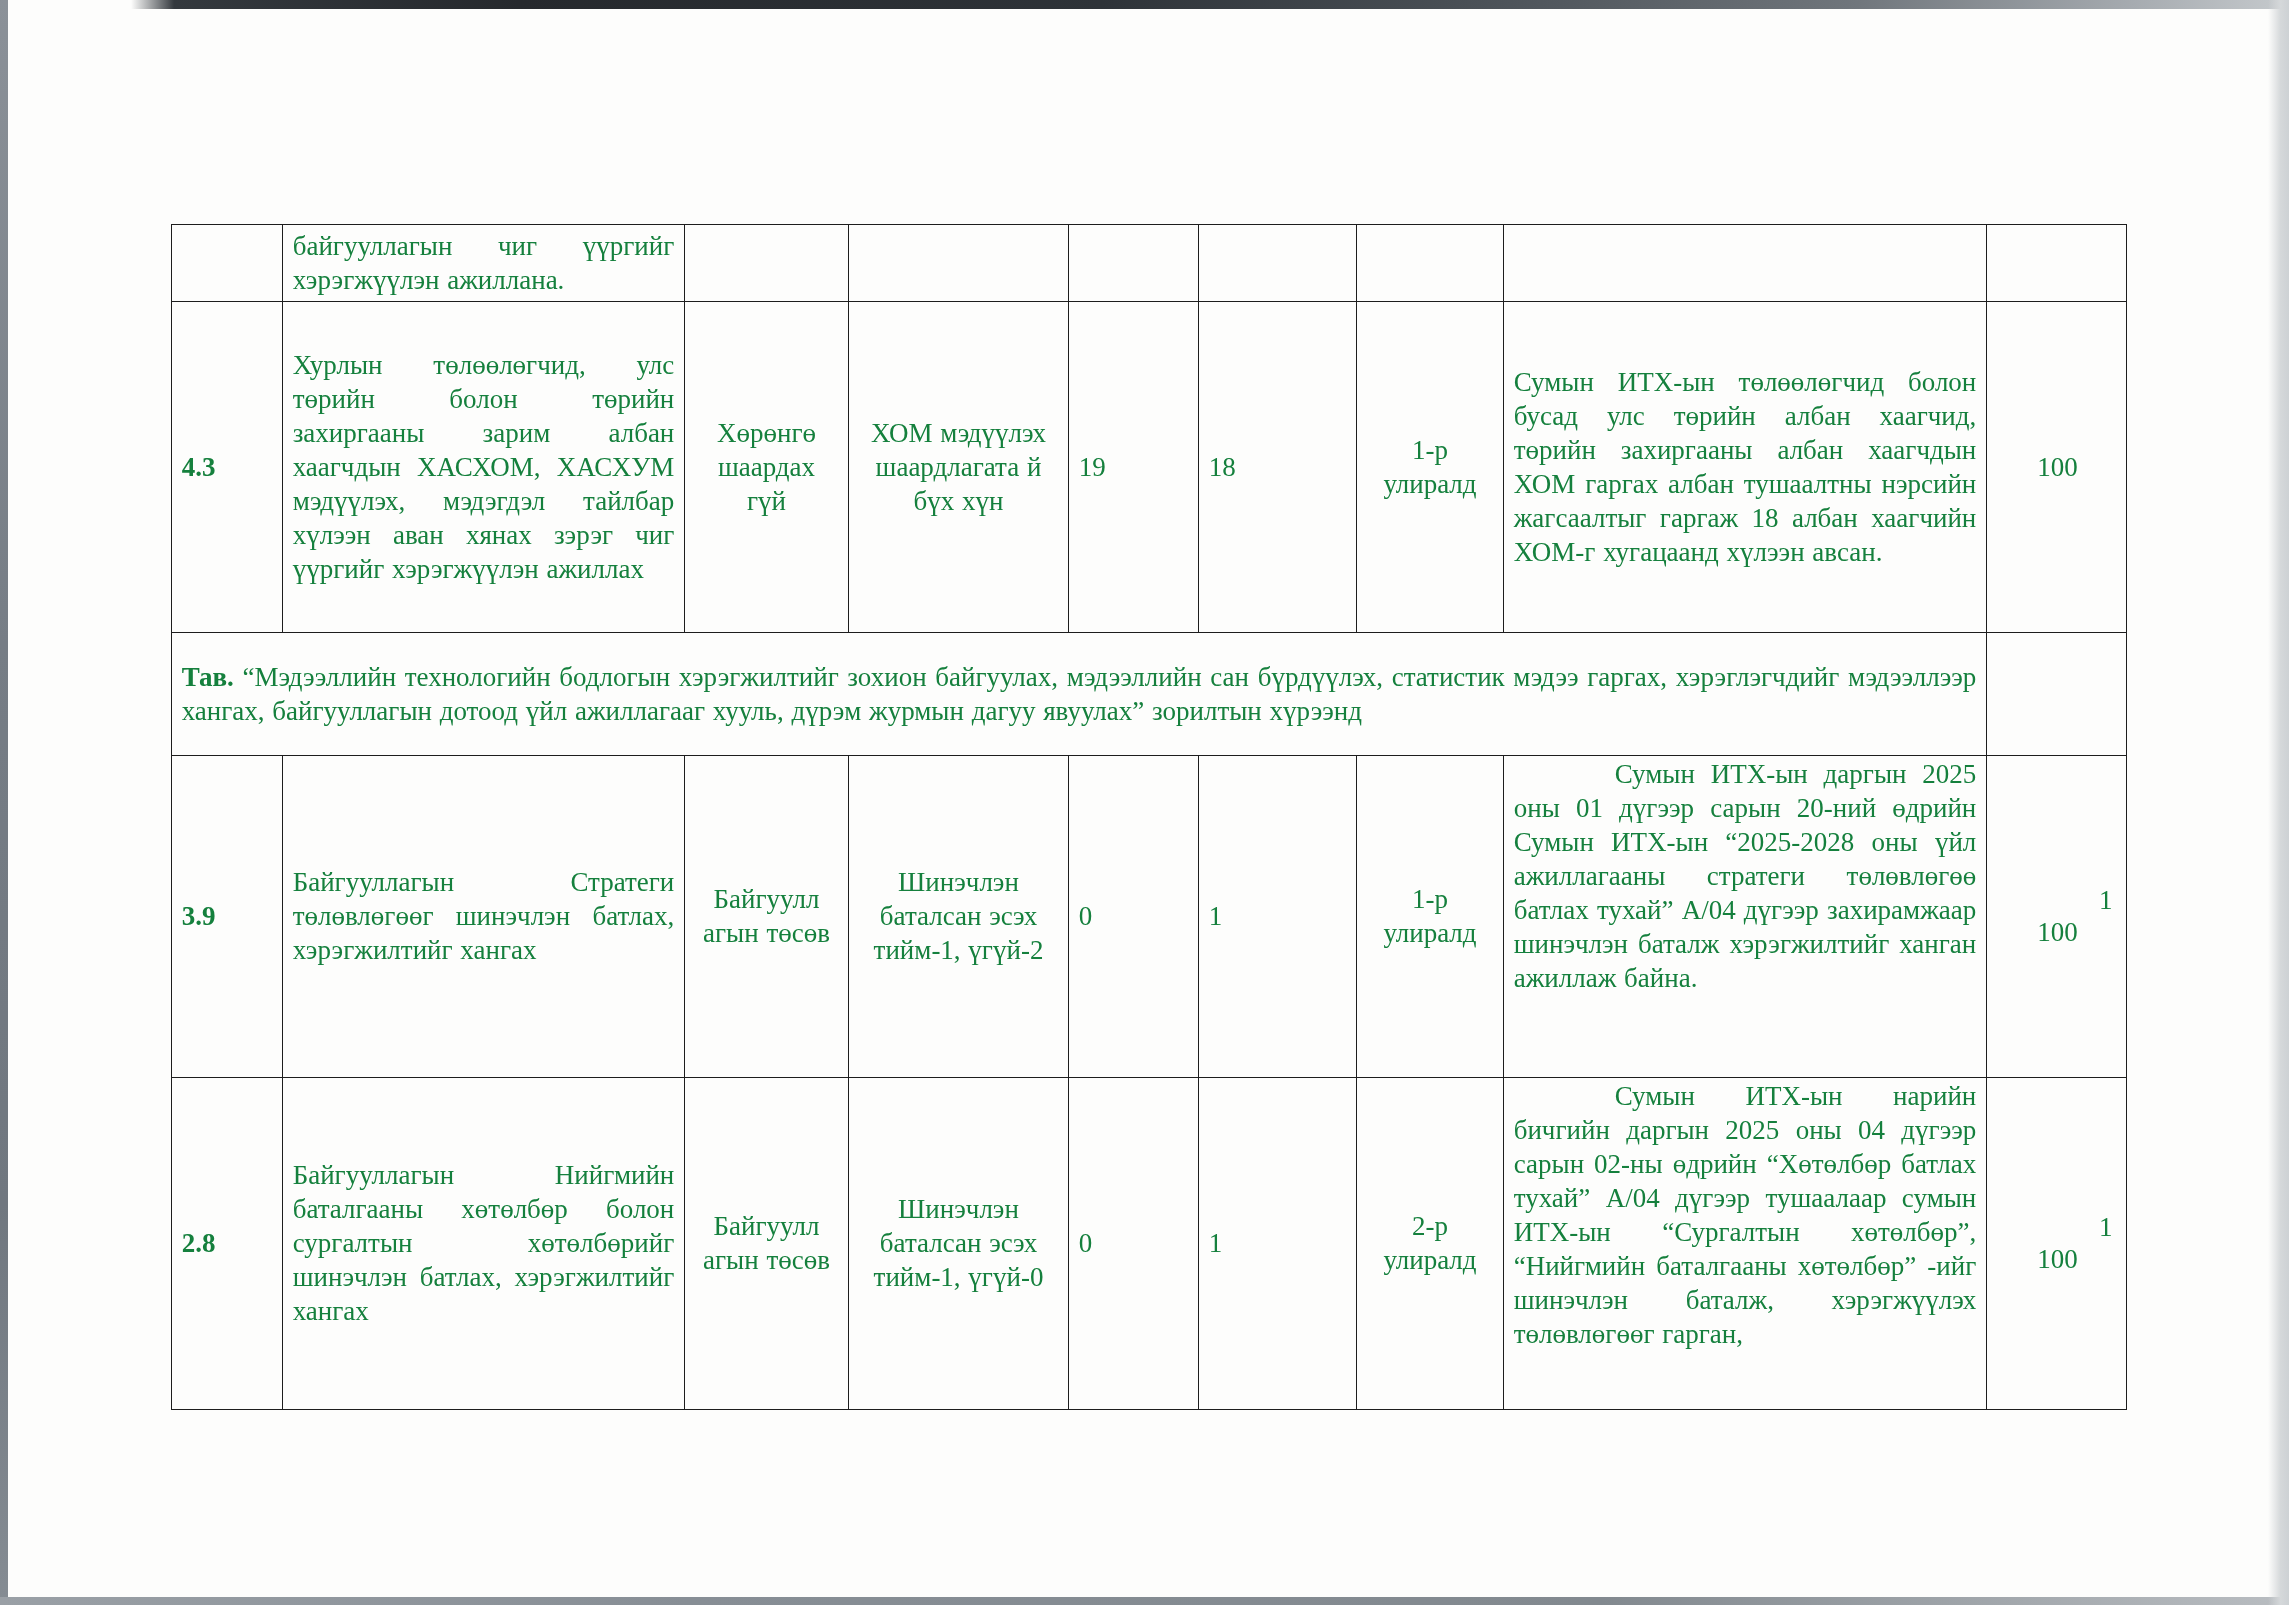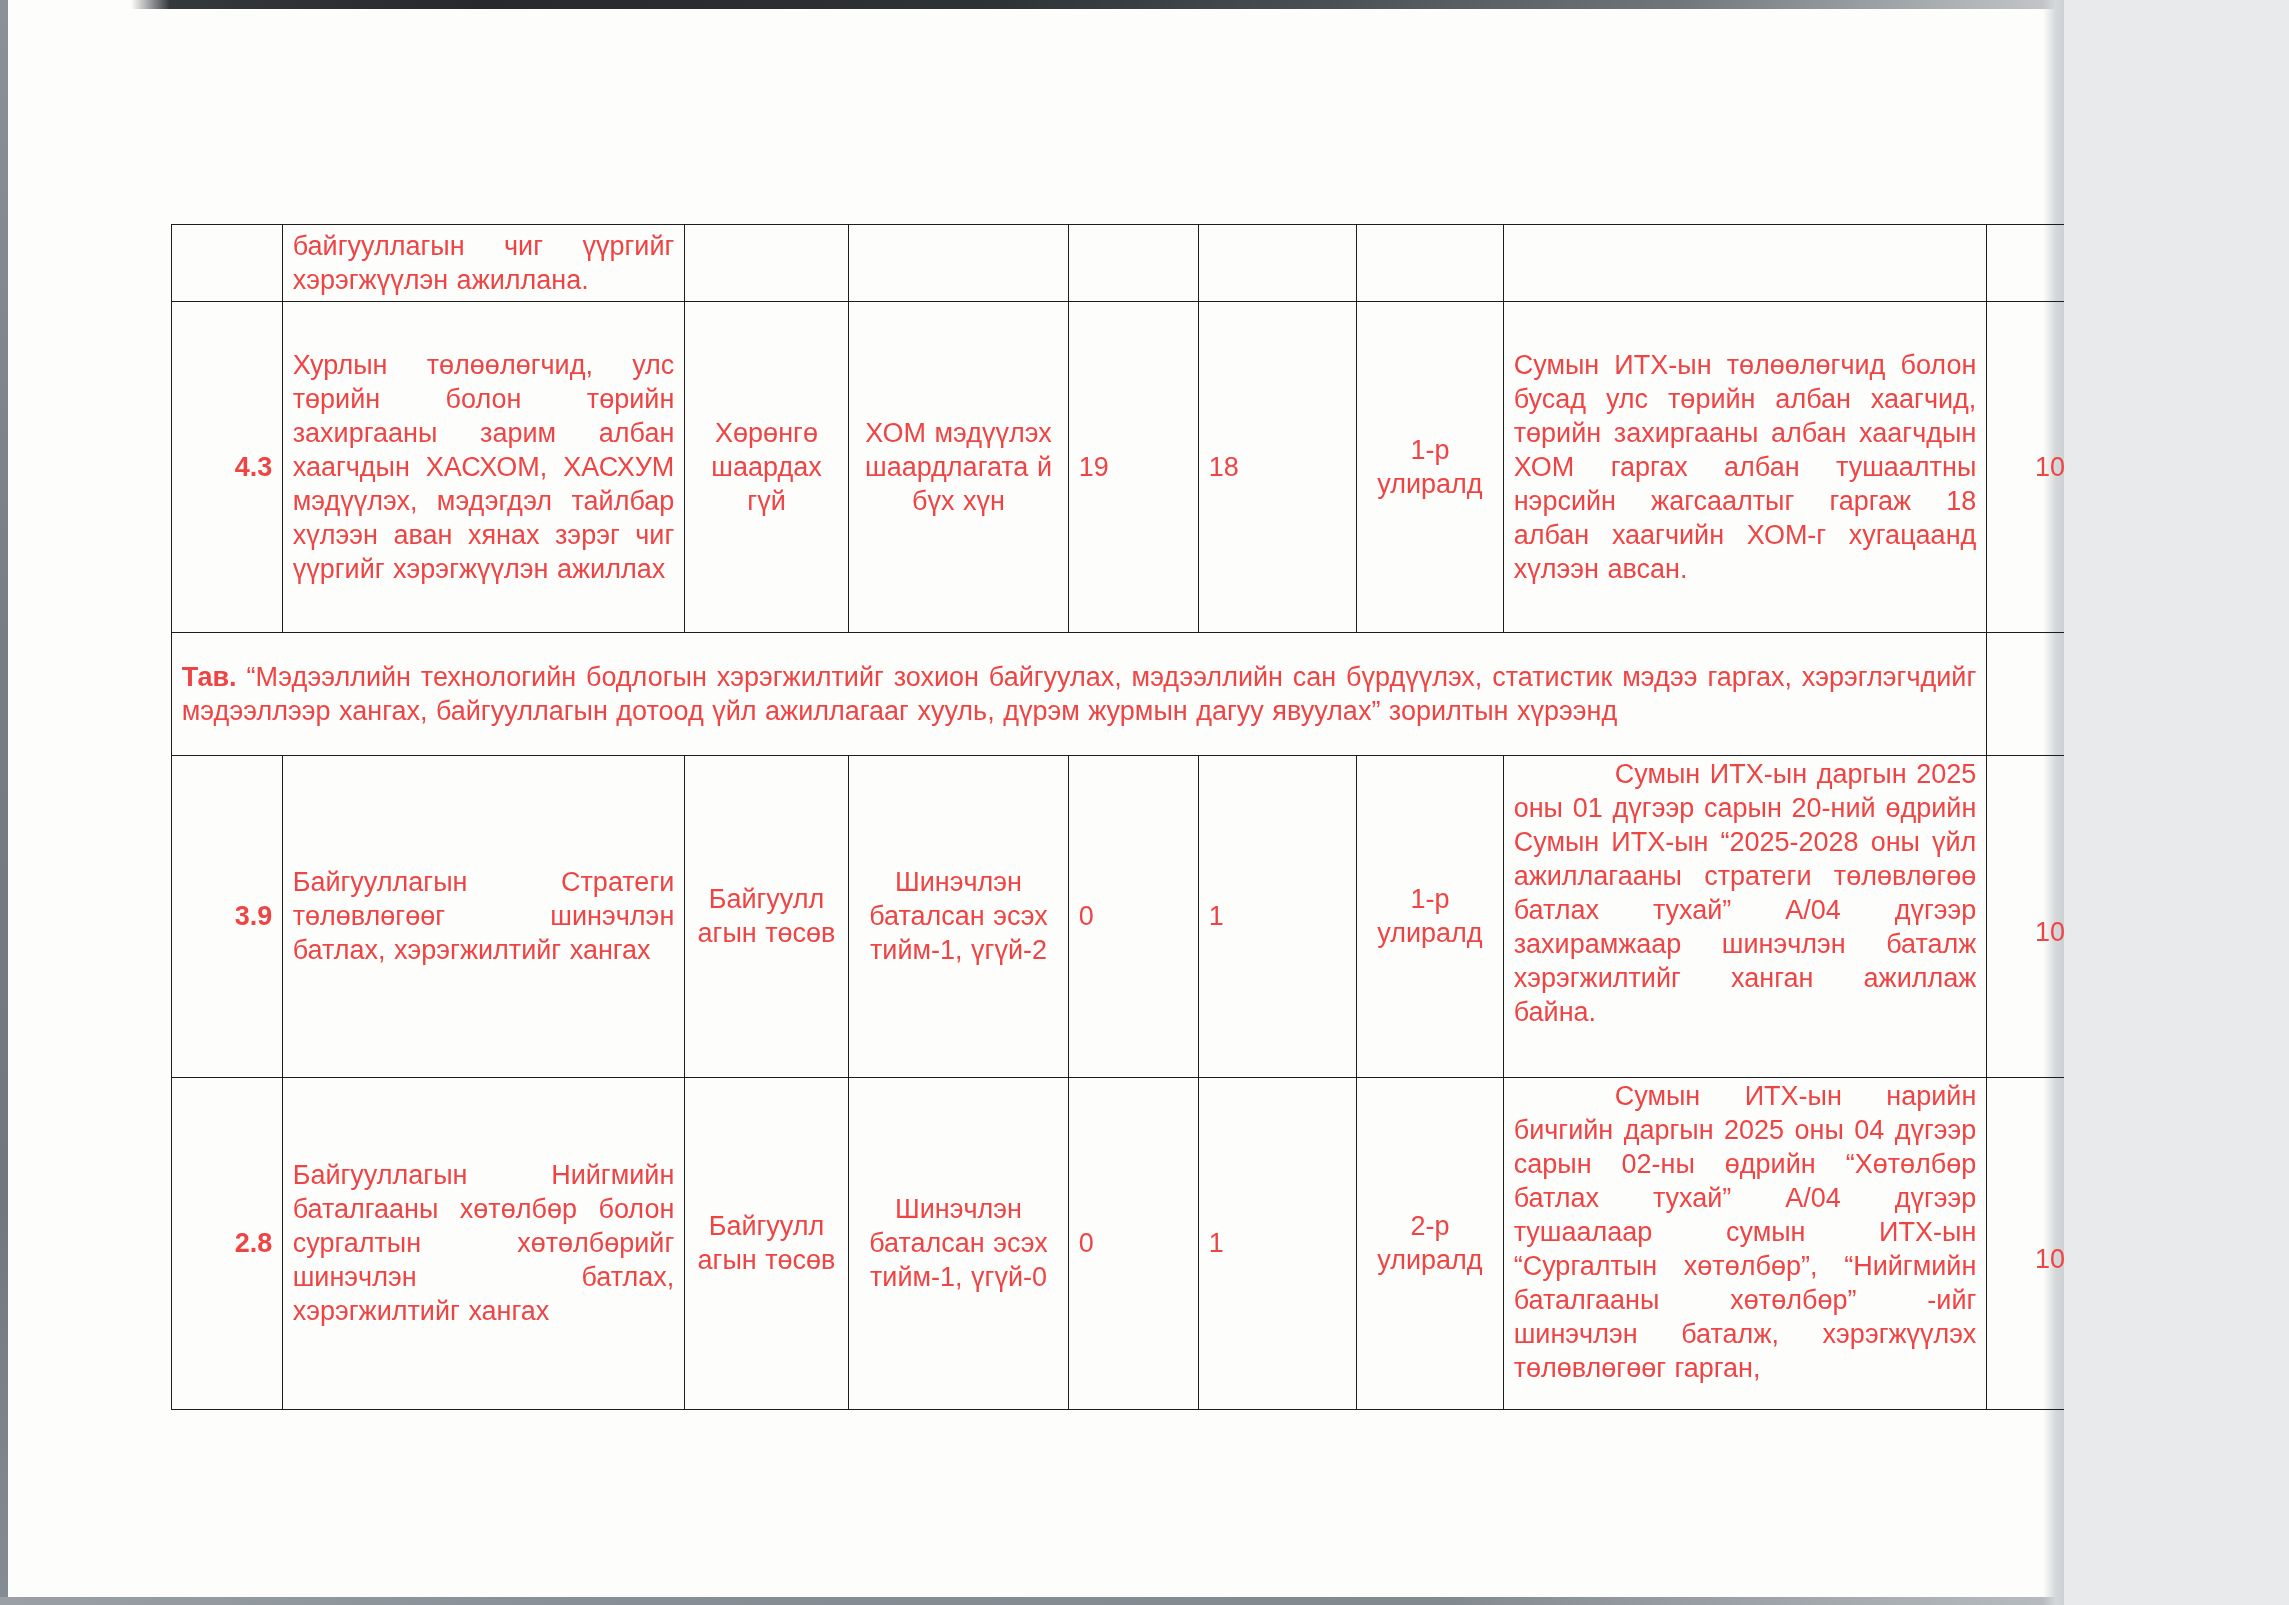--- a/index.html
+++ b/index.html
@@ -1,22 +1,22 @@
 <!DOCTYPE html>
 <html><head>
 <meta charset="utf-8">
 <style>
   html,body{margin:0;padding:0;background:#e9eaec;}
   .page{
     position:relative;
-    width:2064px;height:1606px;
+    width:2289px;height:1606px;
     background:#fdfdfc;
     overflow:hidden;
-    font-family:Liberation Sans, sans-serif;
-    color:#ef4444;
+    font-family:Liberation Serif, serif;
+    color:#15803d;
   }
   
   .scan-top{
     position:absolute;top:0;left:131px;right:0;height:8.7px;
     background:linear-gradient(to right,
       rgba(45,50,55,0) 0%, #34393e 2%, #26292d 18%, #2e3338 45%,
       #4a5056 62%, #70767c 80%, #a7acb1 93%, #c6cacd 100%);
   }
   .scan-left{
     position:absolute;top:0;left:0;width:7.8px;height:100%;
@@ -44,21 +44,21 @@
     padding:3.9px 9.7px;
     vertical-align:middle;
     overflow:hidden;
     word-spacing:1px;
   }
   tr.h76{height:74px}
   tr.h341{height:331px}
   tr.h127{height:123px}
   tr.h332{height:322px}
   tr.h342{height:332px}
-  td.no{font-weight:bold;text-align:right;font-size:28px}
+  td.no{font-weight:bold;text-align:left;font-size:28px}
   td.top{vertical-align:top}
   td.justify{text-align:justify}
   td.center{text-align:center}
   td.wrapany{overflow-wrap:anywhere;word-break:break-word}
   td.num{font-size:28px}
   td.result{padding:3.9px 11.6px;line-height:33px}
   td.result.indent{text-indent:101px;vertical-align:top;padding-top:1px}
   td.score-cell{vertical-align:top;padding:3.9px 7.8px;font-size:28px}
   .score-line1{ text-align:right;padding-right:3.9px;line-height:32px }
   .score-main{ text-align:center;padding-left:1.9px;line-height:32px }

